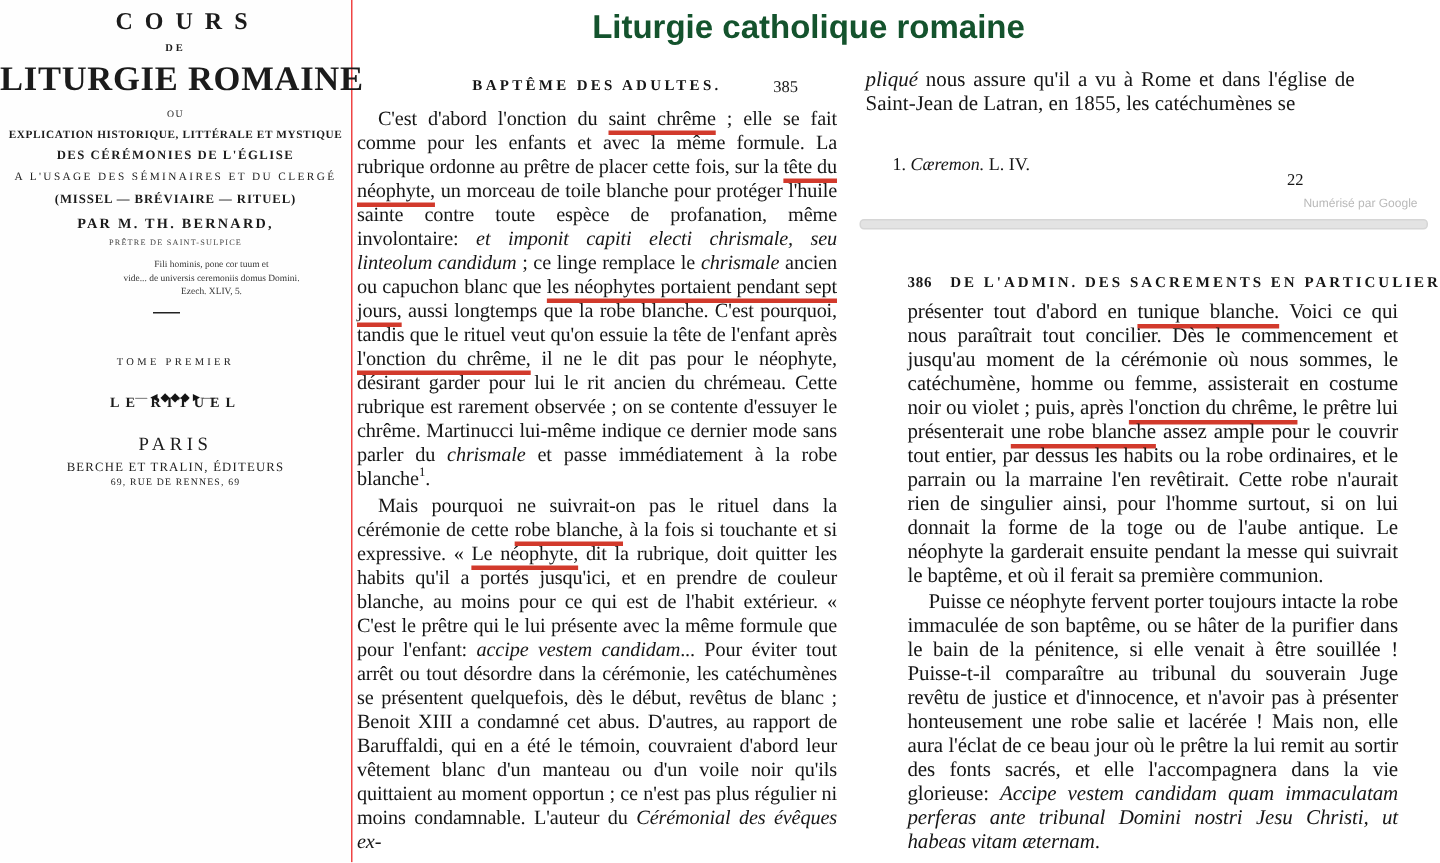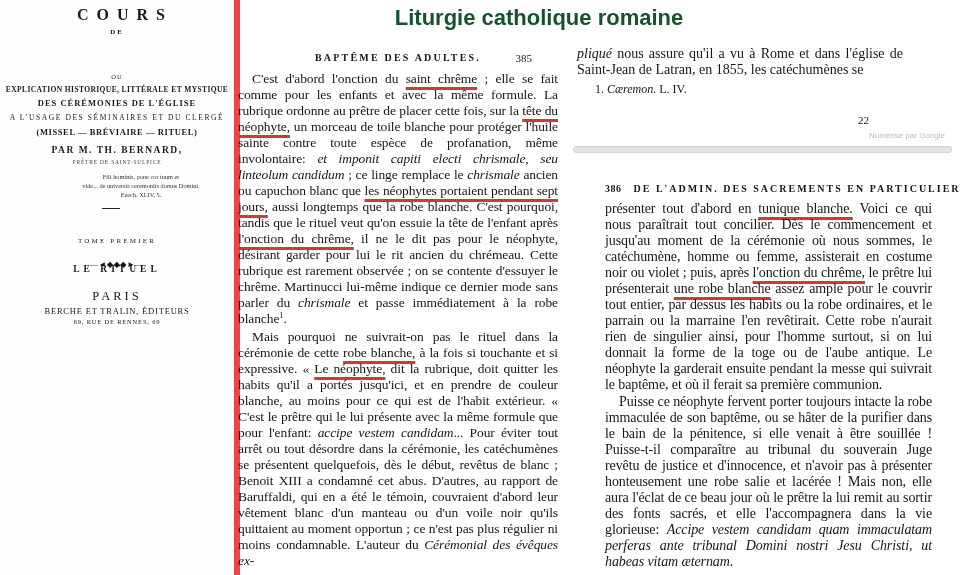--- a/index.html
+++ b/index.html
@@ -6,21 +6,21 @@
   .screen{position:relative;width:960px;height:575px;background:#fff;overflow:hidden;
           font-family:"Liberation Serif","DejaVu Serif",serif;color:#161616;}
 
   
   .main-title{position:absolute;top:5px;left:299px;width:480px;text-align:center;
               font-family:"Liberation Sans","DejaVu Sans",sans-serif;
               font-weight:700;font-size:22px;color:#14532d;}
 
   
   .page-left{position:absolute;left:0;top:0;width:234px;height:575px;background:#fefefe;
-             border-right:6px solid #ef4444;color:#1b1b1b;}
+             border-right:1px solid #ef4444;color:#1b1b1b;}
   .page-left .ln{position:absolute;left:0;width:100%;text-align:center;white-space:nowrap;}
   .l-cours{top:6px;font-size:16px;font-weight:700;letter-spacing:8px;padding-left:8px;}
   .l-de{top:28px;font-size:7px;font-weight:700;letter-spacing:2px;}
   .l-main{top:40px;font-size:23px;font-weight:700;letter-spacing:0.5px;}
   .l-ou{top:73px;font-size:6.5px;letter-spacing:1px;}
   .l-sub1{top:85px;font-size:7.5px;font-weight:700;letter-spacing:0.4px;}
   .l-sub2{top:98px;font-size:8.5px;font-weight:700;letter-spacing:1px;}
   .l-sub3{top:113px;font-size:7.5px;letter-spacing:1.6px;}
   .l-sub4{top:127px;font-size:8.5px;font-weight:700;letter-spacing:0.6px;}
   .l-byline{top:145px;font-size:9.5px;font-weight:700;letter-spacing:1.5px;}
@@ -48,21 +48,21 @@
   .page-center{position:absolute;left:238px;top:52px;width:320px;}
   .c-head{position:relative;text-align:center;font-size:10px;font-weight:700;
           letter-spacing:2.2px;white-space:nowrap;}
   .c-pagenum{position:absolute;right:26px;top:0;font-weight:400;letter-spacing:0;font-size:11px;}
   .page-center .para{margin-top:8px;font-size:13.5px;line-height:16px;letter-spacing:-0.1px;}
   .page-center .para + .para{margin-top:2px;}
 
   
   .right-top{position:absolute;left:577px;top:46px;width:326px;}
   .right-top .para{font-size:14px;line-height:16px;}
-  .footnote{margin-top:4px;margin-left:18px;font-size:12px;line-height:14px;}
+  .footnote{margin-top:24px;margin-left:18px;font-size:12px;line-height:14px;}
   .signature{position:absolute;left:281px;top:68px;font-size:11px;}
   .watermark{position:absolute;left:845px;top:131px;width:100px;text-align:right;
              font-family:"Liberation Sans","DejaVu Sans",sans-serif;
              font-size:8px;color:#b9b9b9;}
   .scan-divider{position:absolute;left:573px;top:146px;width:377px;height:5px;
                 background:#e3e3e3;border:1px solid #d6d6d6;border-radius:3px;}
 
   
   .right-bottom{position:absolute;left:605px;top:183px;width:327px;}
   .r-head{display:flex;font-size:10px;font-weight:700;letter-spacing:2px;white-space:nowrap;}
@@ -74,20 +74,21 @@
 </head>
 <body>
 
 <div class="screen">
 
   <div class="main-title">Liturgie catholique romaine</div>
 
   <div class="page-left">
     <div class="ln l-cours">COURS</div>
     <div class="ln l-de">DE</div>
+    <div class="ln l-main">LITURGIE ROMAINE</div>
     <div class="ln l-ou">OU</div>
     <div class="ln l-sub1">EXPLICATION HISTORIQUE, LITTÉRALE ET MYSTIQUE</div>
     <div class="ln l-sub2">DES CÉRÉMONIES DE L'ÉGLISE</div>
     <div class="ln l-sub3">A L'USAGE DES SÉMINAIRES ET DU CLERGÉ</div>
     <div class="ln l-sub4">(MISSEL — BRÉVIAIRE — RITUEL)</div>
     <div class="ln l-byline">PAR M. TH. BERNARD,</div>
     <div class="ln l-bylinesub">PRÊTRE DE SAINT-SULPICE</div>
     <div class="l-epigraph">
       <div>Fili hominis, pone cor tuum et</div>
       <div>vide... de universis ceremoniis domus Domini.</div>

